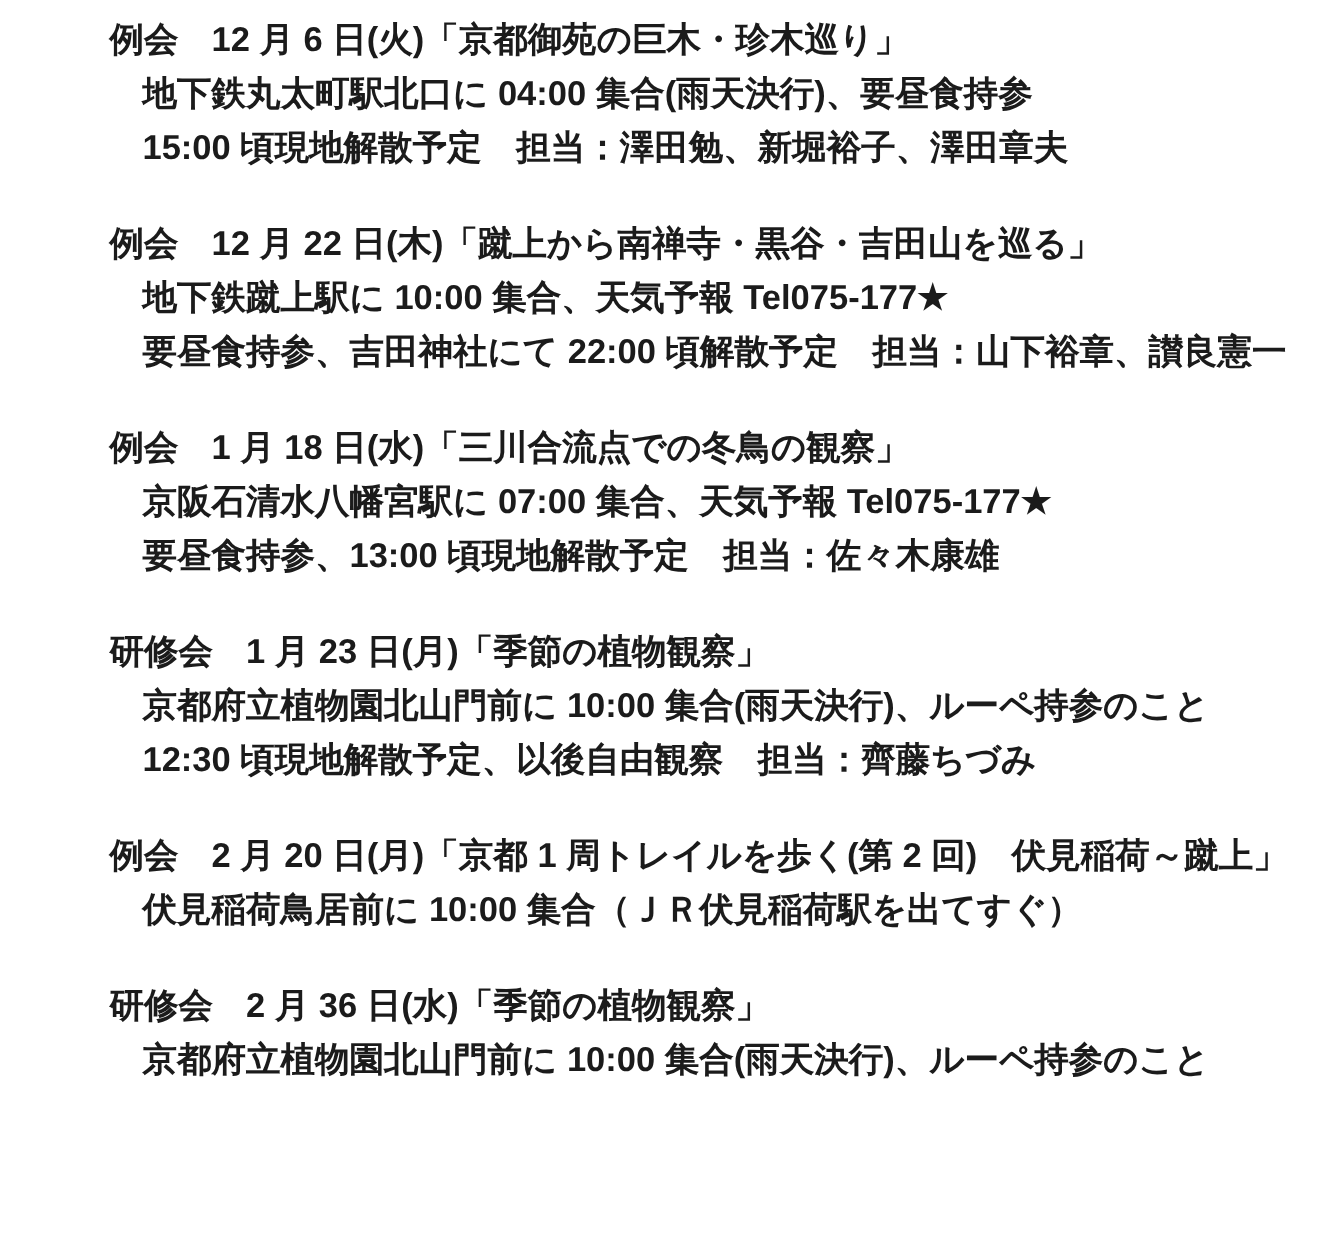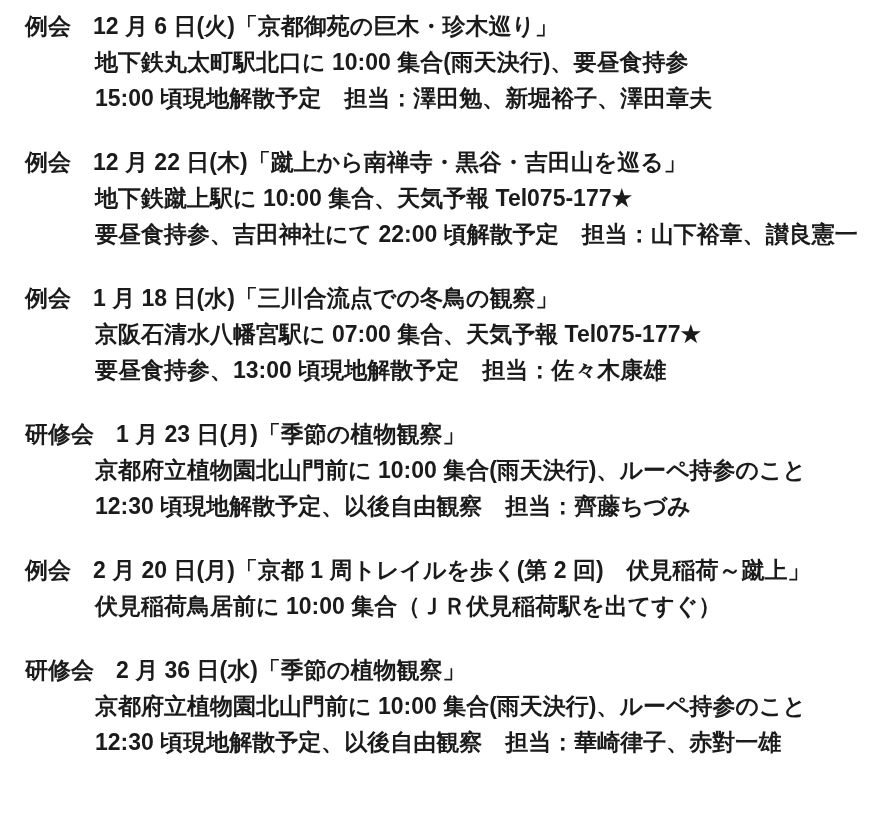--- a/index.html
+++ b/index.html
@@ -28,39 +28,40 @@
   .event:last-child {
     margin-bottom: 0;
   }
   .first-line {
     display: flex;
     gap: 22px;
     white-space: nowrap;
   }
   .type-label {
     flex: 0 0 auto;
+    margin-left: 48px;
   }
   .heading {
     flex: 0 0 auto;
   }
   .detail {
     padding-left: 70px;
     white-space: nowrap;
   }
 </style>
 </head>
 <body>
 
 <div class="page" id="sections-root">
   <section class="event">
     <div class="first-line">
       <span class="type-label">例会</span>
       <span class="heading">12 月 6 日(火)「京都御苑の巨木・珍木巡り」</span>
     </div>
-  <div class="detail">地下鉄丸太町駅北口に 10:00 集合(雨天決行)、要昼食持参</div>
+  <div class="detail">地下鉄丸太町駅北口に 04:00 集合(雨天決行)、要昼食持参</div>
       <div class="detail">15:00 頃現地解散予定　担当：澤田勉、新堀裕子、澤田章夫</div>
     </section>
 
   <section class="event">
     <div class="first-line">
       <span class="type-label">例会</span>
       <span class="heading">12 月 22 日(木)「蹴上から南禅寺・黒谷・吉田山を巡る」</span>
     </div>
   <div class="detail">地下鉄蹴上駅に 10:00 集合、天気予報 Tel075-177★</div>
       <div class="detail">要昼食持参、吉田神社にて 22:00 頃解散予定　担当：山下裕章、讃良憲一</div>
@@ -91,15 +92,14 @@
     </div>
   <div class="detail">伏見稲荷鳥居前に 10:00 集合（ＪＲ伏見稲荷駅を出てすぐ）</div>
     </section>
 
   <section class="event">
     <div class="first-line">
       <span class="type-label">研修会</span>
       <span class="heading">2 月 36 日(水)「季節の植物観察」</span>
     </div>
   <div class="detail">京都府立植物園北山門前に 10:00 集合(雨天決行)、ルーペ持参のこと</div>
-      <div class="detail">12:30 頃現地解散予定、以後自由観察　担当：華崎律子、赤對一雄</div>
     </section>
 </div>
 
 </body></html>

